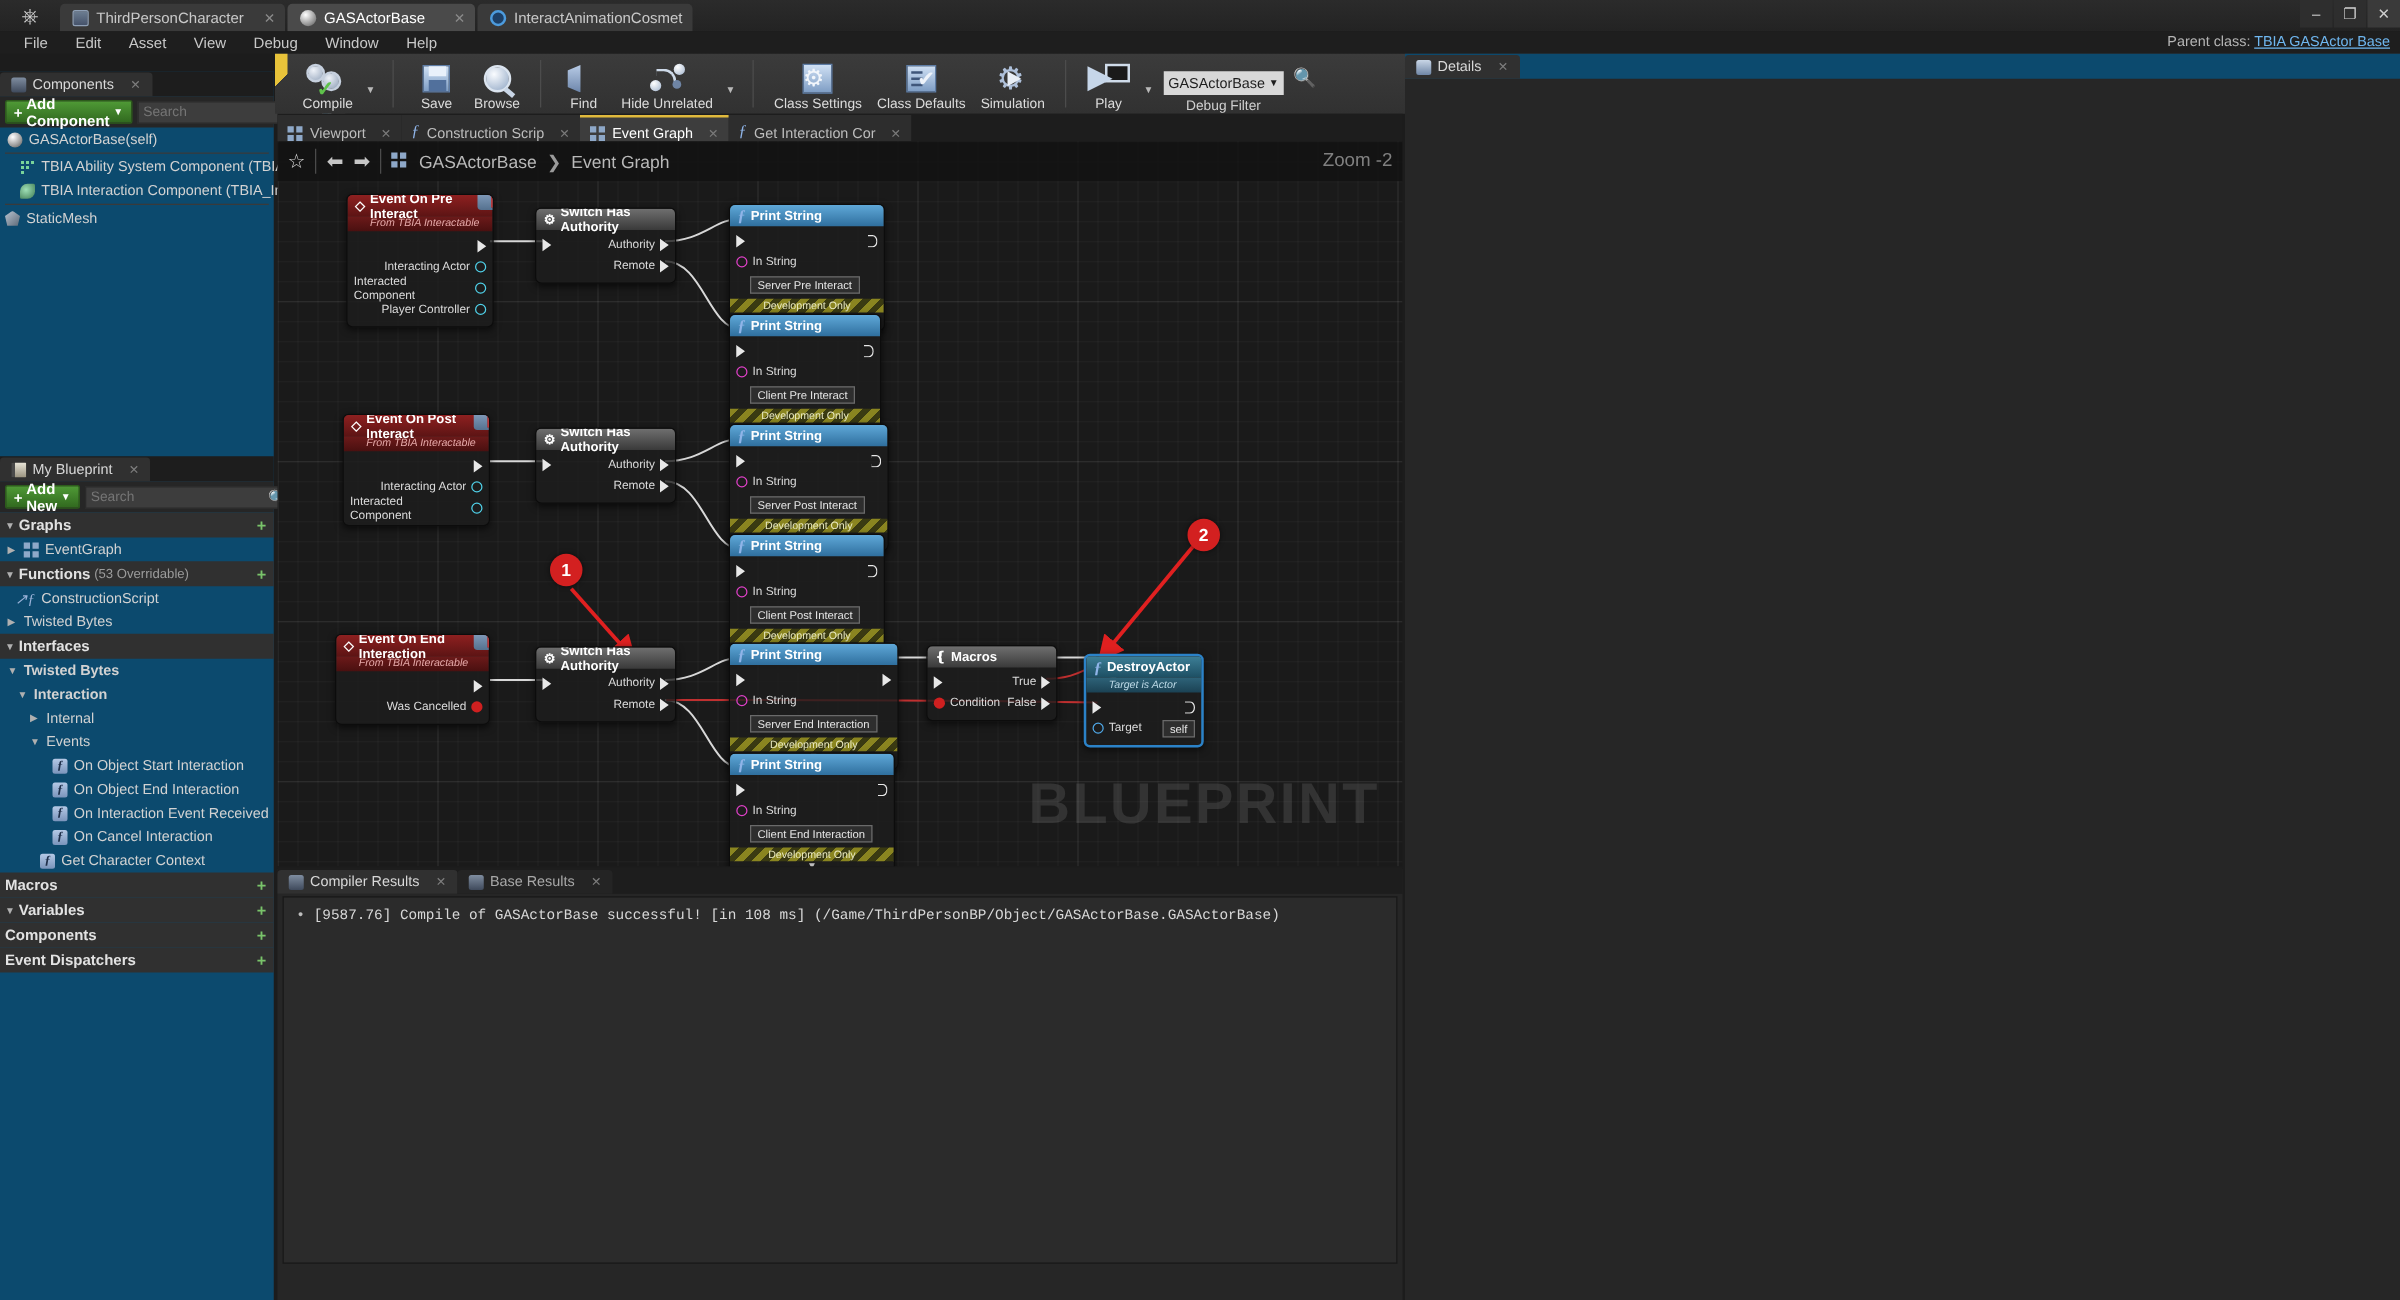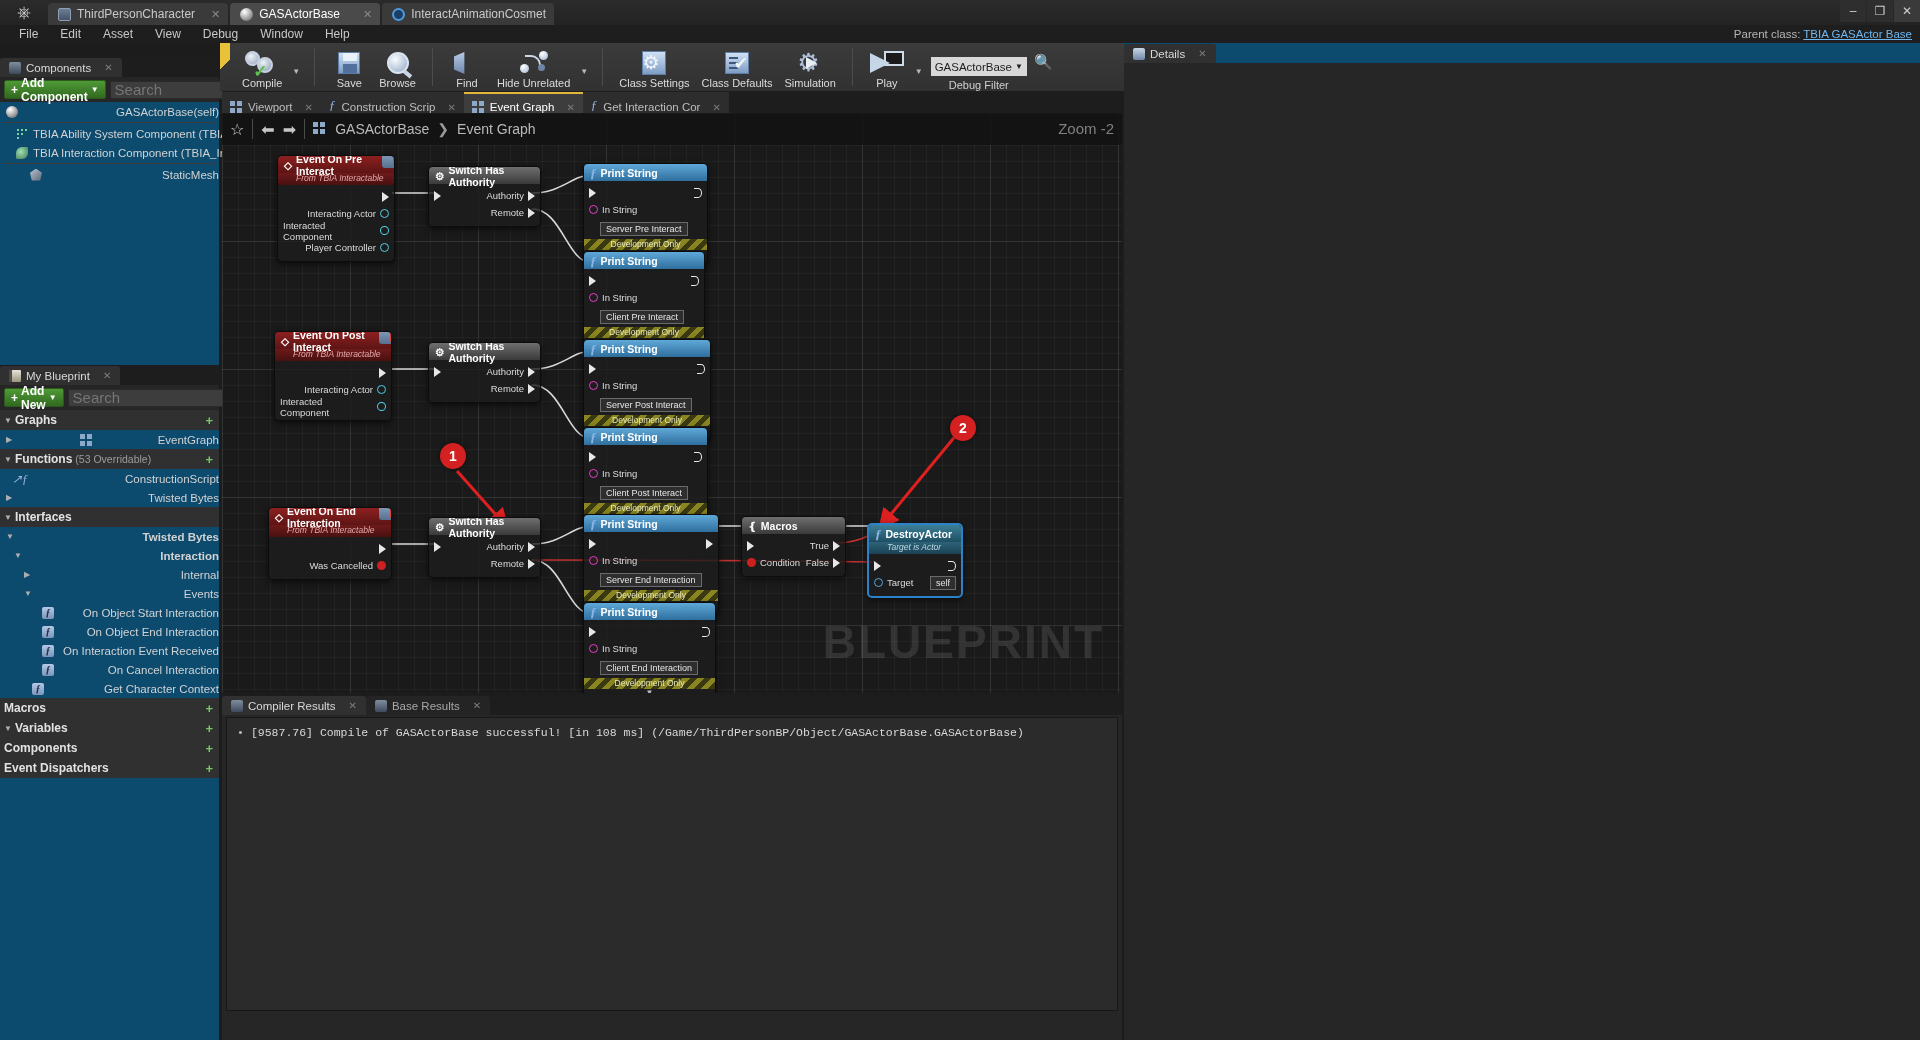--- a/index.html
+++ b/index.html
@@ -41,25 +41,25 @@
   .panel-ico { width:12px; height:12px; }
   .ico-comp { background:linear-gradient(#7f8da0,#3f4a5c); border-radius:2px; }
   .ico-book { background:linear-gradient(#e8e4d8,#9a937f); border-radius:1px; border-left:3px solid #4a4a4a; }
 
   .addrow { height:25px; display:flex; align-items:center; gap:4px; padding:3px 4px; background:#262626; }
   .addbtn { background:linear-gradient(#4f9a36,#31691f); border:1px solid #2c5c1b; color:#fff;
     font-size:12px; font-weight:bold; height:19px; display:flex; align-items:center; padding:0 6px; gap:3px; border-radius:2px; }
   .addbtn .caret { font-size:8px; }
   .searchbox { flex:1; height:18px; background:#3d3d3d; border:1px solid #2a2a2a; display:flex;
     align-items:center; padding:0 4px; }
-  .searchbox input { flex:1; background:transparent; border:none; outline:none; color:#cfcfcf; font-size:15px;
+  .searchbox input { flex:1; background:transparent; border:none; outline:none; color:#cfcfcf; font-size:11px;
     font-family:"Liberation Sans", sans-serif; }
   .searchbox .mag { color:#1d1d1d; font-size:12px; }
 
-  .tree-row { height:19px; display:flex; align-items:center; font-size:11.5px; color:#d2d2d2; padding-left:6px; gap:5px; white-space:nowrap;justify-content:space-between; }
+  .tree-row { height:19px; display:flex; align-items:center; font-size:11.5px; color:#d2d2d2; padding-left:6px; gap:5px; white-space:nowrap; }
   .tree-sep { height:1px; background:#3a3a3a; margin:1px 4px; }
   .mini { width:12px; height:12px; flex:0 0 auto; }
   .mi-sphere { border-radius:50%; background:radial-gradient(circle at 35% 30%, #fff, #9b9b9b 60%, #4e4e4e); }
   .mi-dots { background:
      radial-gradient(circle 1.4px at 2px 2px,#79d49a 99%,transparent),
      radial-gradient(circle 1.4px at 6px 2px,#79d49a 99%,transparent),
      radial-gradient(circle 1.4px at 10px 2px,#79d49a 99%,transparent),
      radial-gradient(circle 1.4px at 2px 6px,#79d49a 99%,transparent),
      radial-gradient(circle 1.4px at 6px 6px,#79d49a 99%,transparent),
      radial-gradient(circle 1.4px at 2px 10px,#79d49a 99%,transparent); }
@@ -289,21 +289,21 @@
     <div class="tree-sep"></div>
     <div class="tree-row" style="padding-left:16px">
       <span class="mini mi-dots"></span>
       <span>TBIA Ability System Component (TBIA_Ab</span>
     </div>
     <div class="tree-row" style="padding-left:16px">
       <span class="mini mi-int"></span>
       <span>TBIA Interaction Component (TBIA_Intera</span>
     </div>
     <div class="tree-sep"></div>
-    <div class="tree-row" style="padding-left:30px">
+    <div class="tree-row" style="padding-left:4px">
       <span class="mini mi-mesh"></span>
       <span>StaticMesh</span>
     </div>
   </div>
 
   <div class="panel-tabrow" style="margin-top:181px">
     <div class="panel-tab">
       <span class="panel-ico ico-book"></span>
       <span>My Blueprint</span>
       <span class="tclose">✕</span>

